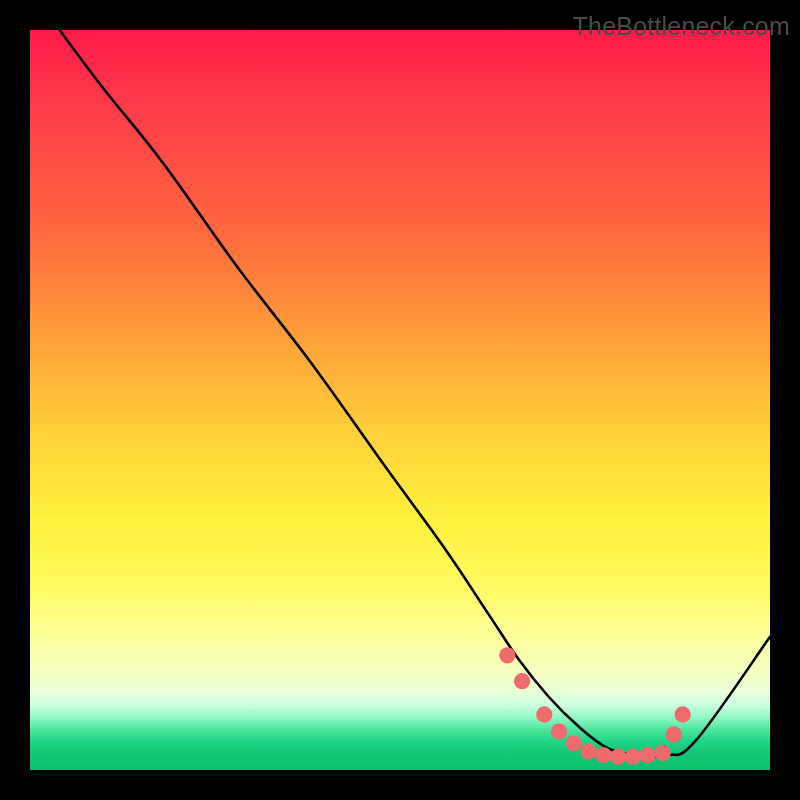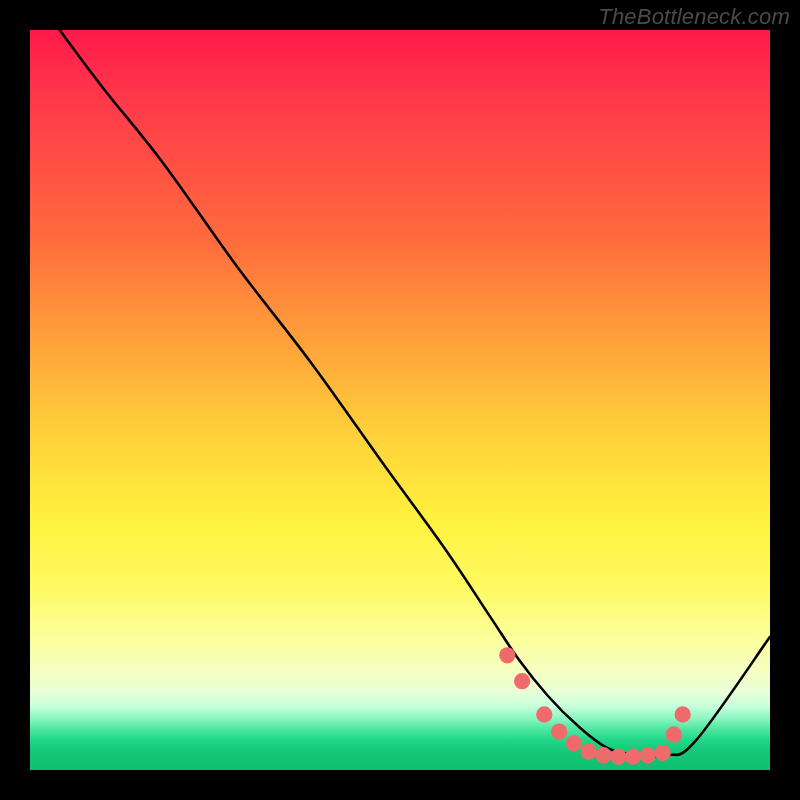--- a/index.html
+++ b/index.html
@@ -12,29 +12,28 @@
     font-family: Arial, Helvetica, sans-serif;
   }
   .frame {
     position: relative;
     width: 800px;
     height: 800px;
     background: #000;
   }
   .watermark {
     position: absolute;
-    top: 4px;
+    top: 12px;
     right: 10px;
     color: #4a4a4a;
-    font-size: 22px;
+    font-size: 25px;
     font-weight: 500;
     letter-spacing: 0.2px;
     z-index: 20;
     user-select: none;
-    font-style: italic;
   }
   .plot-area {
     position: absolute;
     left: 30px;
     top: 30px;
     width: 740px;
     height: 740px;
     overflow: hidden;
   }
   .gradient-bg {

